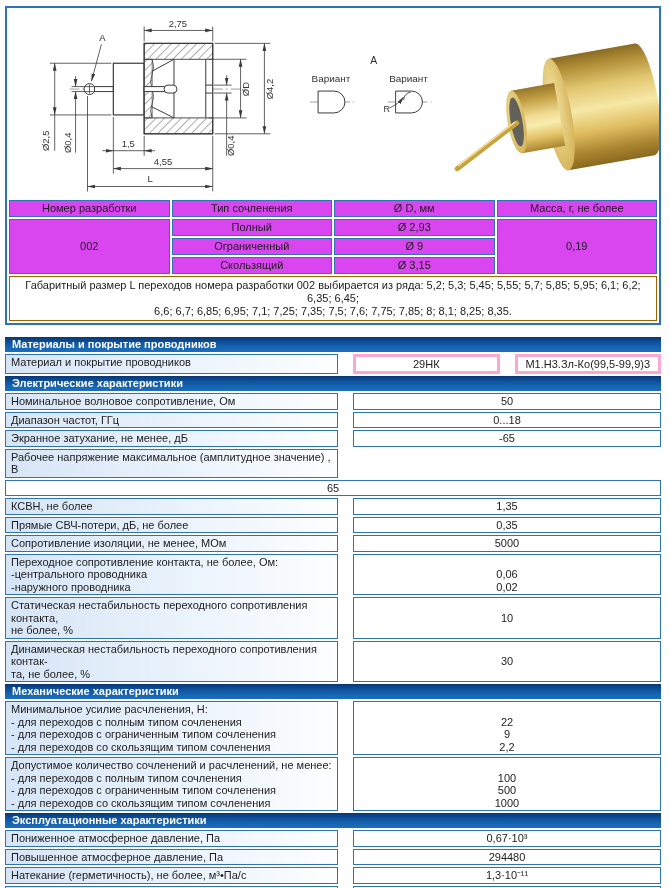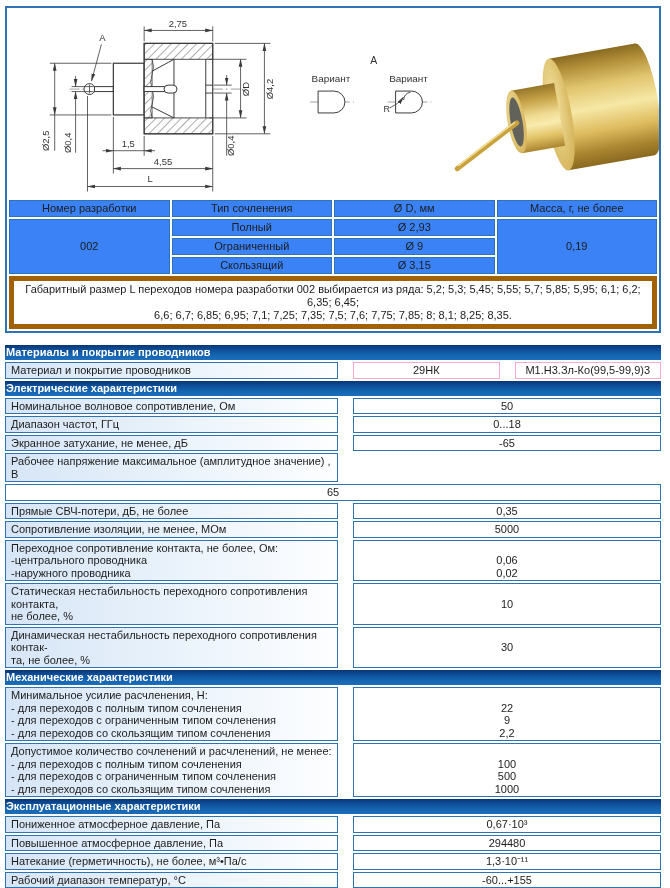--- a/index.html
+++ b/index.html
@@ -2,32 +2,32 @@
 <html lang="ru"><head>
 <meta charset="utf-8">
 <style>
   html,body{margin:0;padding:0;background:#fff;}
   body{width:670px;height:888px;position:relative;overflow:hidden;
        font-family:"Liberation Sans",sans-serif;font-size:11px;color:#1c1c1c;}
   .page{position:absolute;left:5px;top:6px;width:656px;}
   .top-box{border:2px solid #2e74b5;background:#fff;box-sizing:border-box;}
   svg.drawing{display:block;}
   table.spec{width:100%;border-collapse:separate;border-spacing:2px;table-layout:fixed;}
-  table.spec td{border:1px solid #2e74b5;text-align:center;height:15px;line-height:13px;padding:0 3px;background:#3b82f6;}
+  table.spec td{border:1px solid #2e74b5;text-align:center;height:15px;line-height:13px;padding:0 3px;background:#d946ef;}
   td.type-bg{background:linear-gradient(90deg,#d9e8f8 0%,#eaf3fb 60%,#f6fafd 100%);margin-top:48px;}
-  .note{border:5px solid #a16207;margin:0 2px 2px 2px;text-align:center;padding:2px 6px;}
+  .note{border:1px solid #a16207;margin:0 2px 2px 2px;text-align:center;padding:2px 6px;}
   .note .line{line-height:13px;min-height:13px;}
   .chars{margin-top:12px;}
   .section-bar{background:linear-gradient(180deg,#083672 0%,#0d4c97 28%,#1565b0 68%,#1c6dbd 100%);
-               color:#fff;font-weight:bold;line-height:13px;padding:1px 1px;margin-bottom:2px;}
+               color:#fff;font-weight:bold;line-height:13px;padding:1px 7px;margin-bottom:2px;}
   .char-row{display:flex;gap:15px;margin-bottom:2px;align-items:stretch;}
   .char-label{box-sizing:border-box;width:333px;flex:0 0 333px;border:1px solid #2e74b5;
               background:linear-gradient(90deg,#d6e5f6 0%,#e9f2fb 50%,#fdfeff 100%);padding:1px 5px;}
   .char-value{box-sizing:border-box;flex:1;border:1px solid #2e74b5;text-align:center;padding:1px 4px;background:#fff;}
-  .char-cell{box-sizing:border-box;flex:1;border:1px solid #f9a8d4;text-align:center;padding:1px 4px;background:#fff;
+  .char-cell{box-sizing:border-box;flex:1;border:3px solid #f9a8d4;text-align:center;padding:1px 4px;background:#fff;
              display:flex;align-items:center;justify-content:center;}
   .line{line-height:12.5px;min-height:12.5px;}
 </style>
 </head>
 <body>
 
 <div class="page">
 
   <div class="top-box">
 
@@ -227,20 +227,28 @@
           <div class="line">Рабочее напряжение максимальное (амплитудное значение) , В</div>
         </div>
       </div>
       <div class="char-row">
         <div class="char-value">
           <div class="line">65</div>
         </div>
       </div>
       <div class="char-row">
         <div class="char-label">
+          <div class="line">КСВН, не более</div>
+        </div>
+        <div class="char-value">
+          <div class="line">1,35</div>
+        </div>
+      </div>
+      <div class="char-row">
+        <div class="char-label">
           <div class="line">Прямые СВЧ-потери, дБ, не более</div>
         </div>
         <div class="char-value">
           <div class="line">0,35</div>
         </div>
       </div>
       <div class="char-row">
         <div class="char-label">
           <div class="line">Сопротивление изоляции, не менее, МОм</div>
         </div>

